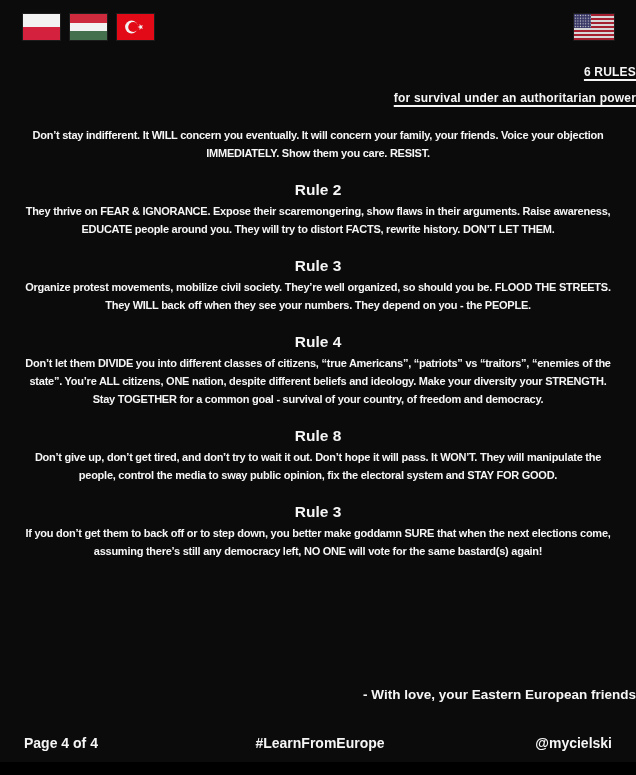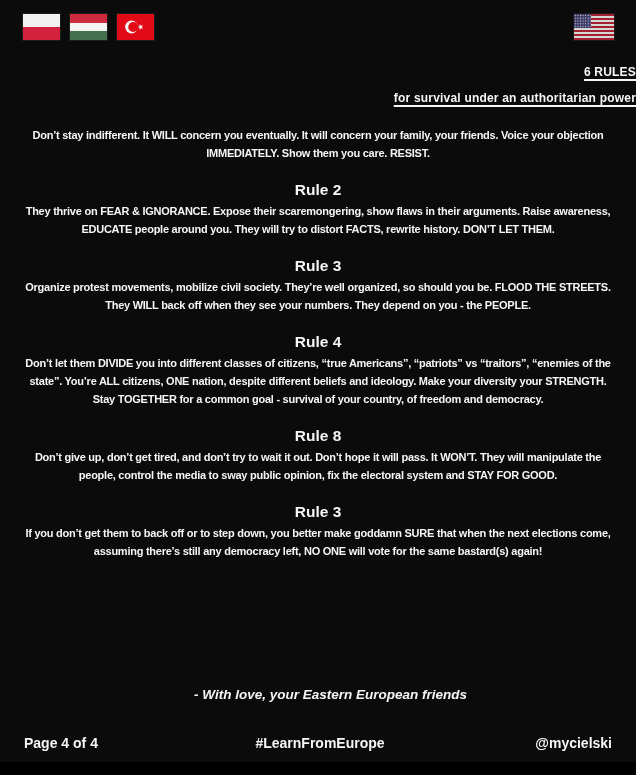--- a/index.html
+++ b/index.html
@@ -47,22 +47,21 @@
   }
   .rule-body{
     font-size:11px;line-height:18px;letter-spacing:-.25px;margin:0;
   }
   
   .signoff{
     margin-top:auto;
     margin-bottom:33px;
     padding-left:25px;
     font-size:13.5px;line-height:16px;
-    text-align:center;
-    font-style:italic;
+    text-align:right;
   }
   .bottom-row{
     display:flex;align-items:baseline;justify-content:space-between;
     padding:0 24px;
     margin-bottom:11px;
     font-size:14px;line-height:15px;
   }
   .bottom-center{position:absolute;left:4px;right:0;text-align:center;pointer-events:none;}
   .bottom-row{position:relative;}
   .bottom-strip{height:13px;background:#000;}

